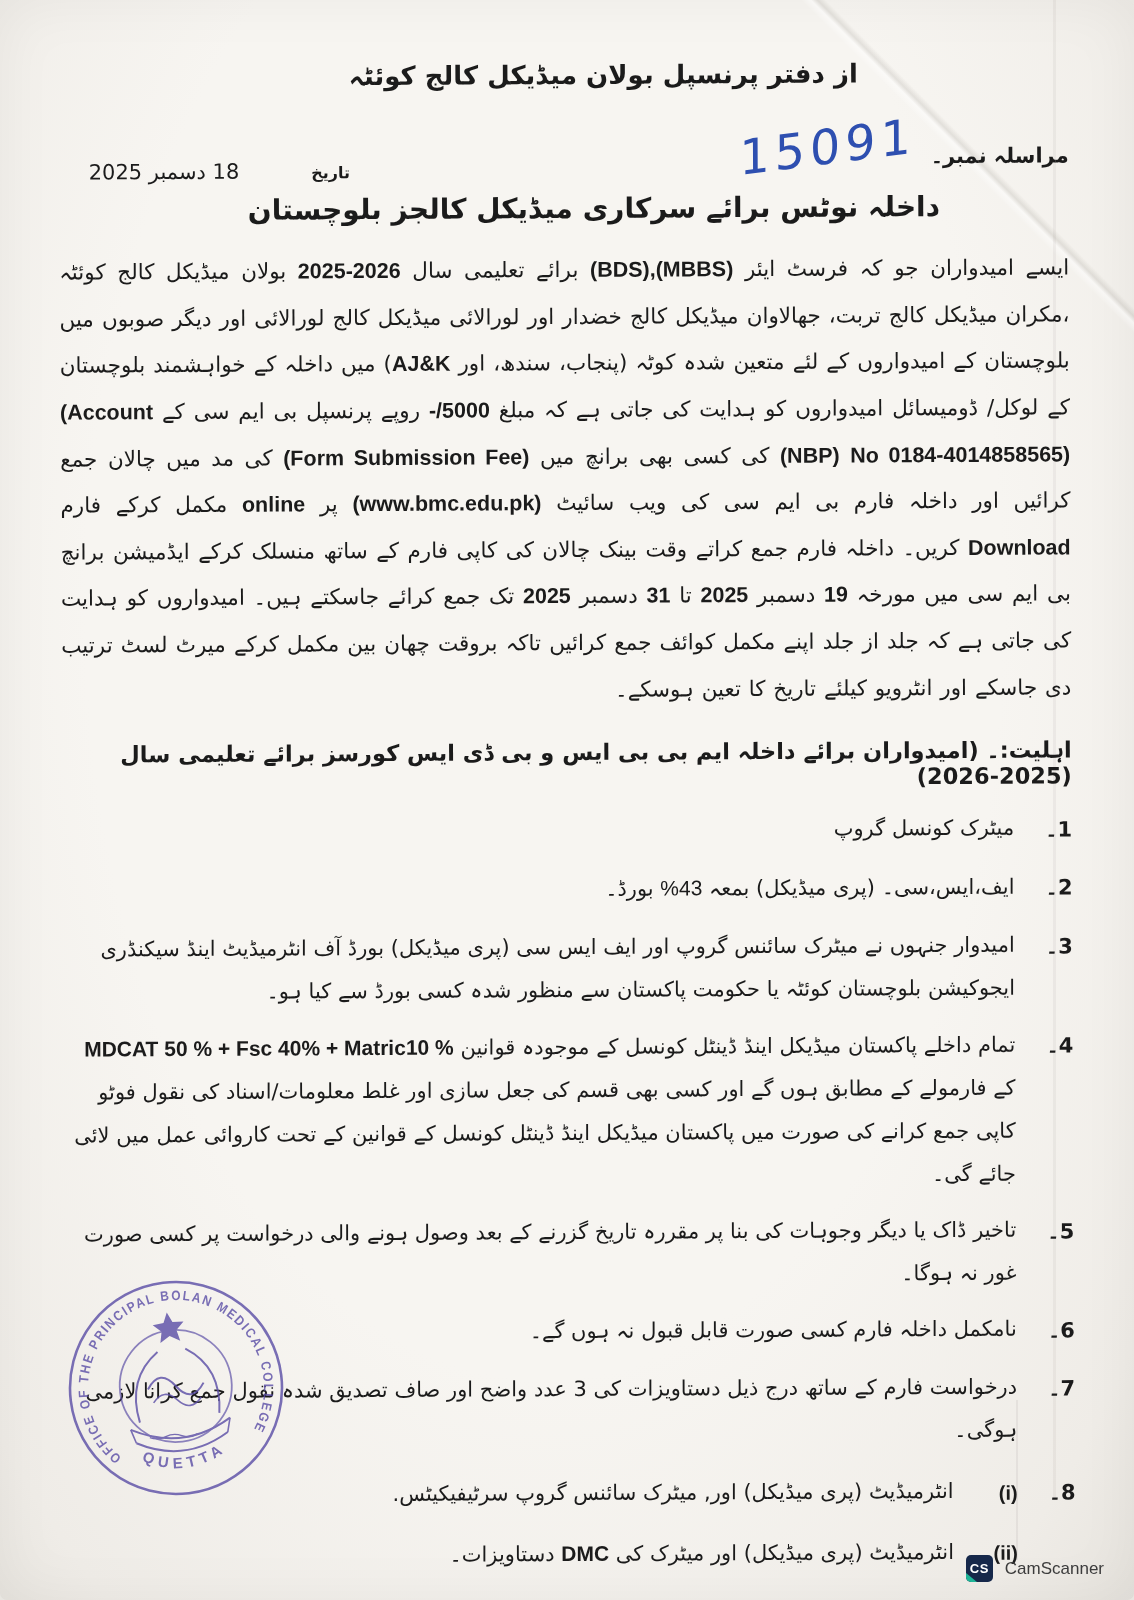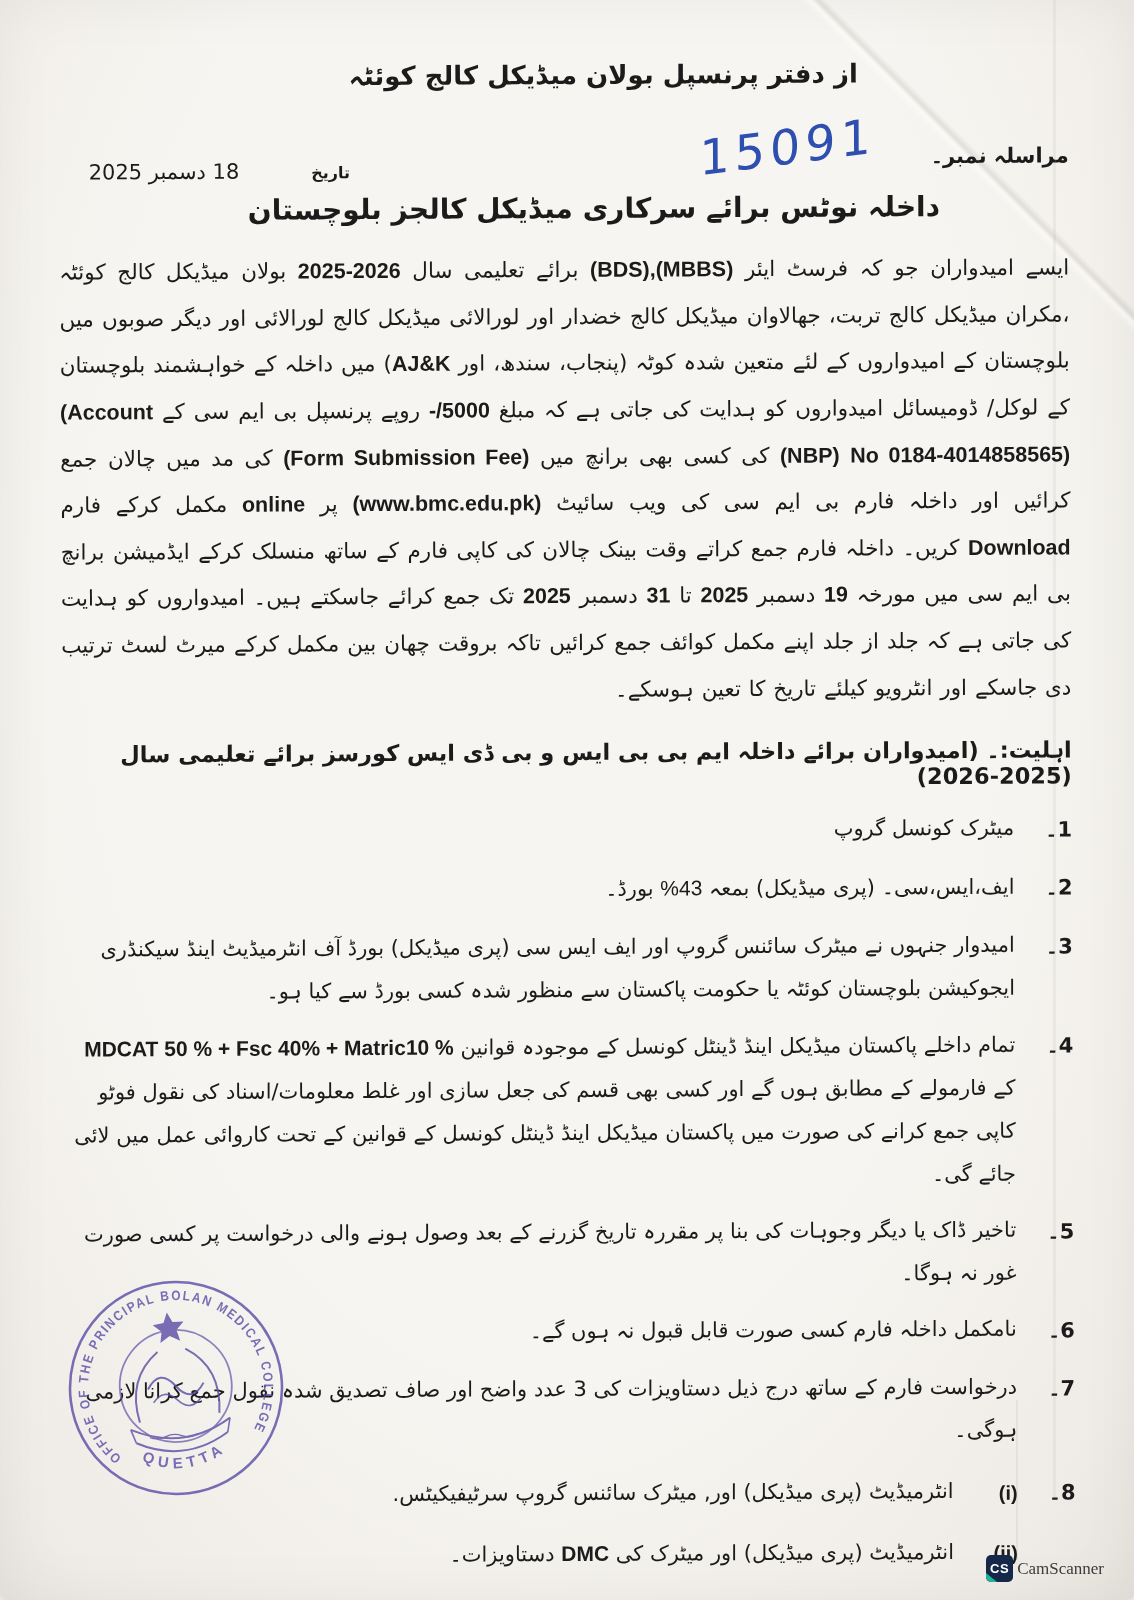--- a/index.html
+++ b/index.html
@@ -16,21 +16,21 @@
     background:linear-gradient(225deg, transparent 48.6%, rgba(120,115,105,0.16) 49.6%, rgba(255,255,255,0.5) 50.4%, transparent 51.6%);}
   .crease.vert{top:0;right:78px;width:3px;height:1500px;background:rgba(110,105,95,0.07);}
   .crease.vert2{bottom:40px;right:116px;width:2px;height:160px;background:rgba(110,105,95,0.09);}
 
   .content{position:absolute;inset:0;padding:34px 62px 0 62px;direction:rtl;transform:rotate(-0.3deg);}
 
   .office-line{text-align:center;font-size:26px;font-weight:bold;margin:26px 40px 0 120px;letter-spacing:0.5px;}
 
   .ref-row{display:flex;justify-content:space-between;align-items:flex-end;margin:26px 0 0 0;min-height:66px;}
   .ref-group{display:flex;align-items:center;gap:14px;}
-  .ref-label{font-size:21px;font-weight:bold;margin-left:40px;}
+  .ref-label{font-size:21px;font-weight:bold;}
   .ref-number{
     display:inline-block;font-size:48px;color:#2e4fb0;letter-spacing:5px;line-height:1;
     transform:rotate(-7deg) skewX(-7deg) translateY(-10px);
     font-family:"DejaVu Sans",sans-serif;direction:ltr;
   }
   .date-group{display:flex;align-items:baseline;gap:72px;padding-left:30px;}
   .date-label{font-size:16px;font-weight:bold;}
   .date-value{font-size:21px;font-weight:normal;white-space:nowrap;}
 
   .page-title{text-align:center;font-size:28px;font-weight:bold;margin:10px 0 0 60px;letter-spacing:0.5px;}
@@ -51,26 +51,26 @@
   .item .itxt{flex:1;text-align:right;}
 
   .sub-list .item{margin-bottom:15px;}
   .sub-list .itxt{padding-left:40px;}
 
   
   .stamp{position:absolute;left:56px;top:1268px;width:240px;height:240px;opacity:0.8;transform:rotate(-7deg);pointer-events:none;}
   .stamp svg{width:100%;height:100%;}
 
   
-  .scanner-mark{position:absolute;right:30px;bottom:18px;display:flex;align-items:center;gap:4px;direction:ltr;}
+  .scanner-mark{position:absolute;right:30px;bottom:18px;display:flex;align-items:center;gap:12px;direction:ltr;}
   .cs-badge{position:relative;width:27px;height:27px;border-radius:5px;background:#16284a;display:flex;align-items:center;justify-content:center;}
   .cs-badge span{color:#fff;font-weight:bold;font-size:13px;font-family:"Liberation Sans",sans-serif;letter-spacing:0.5px;}
   .cs-badge::after{content:"";position:absolute;left:0;bottom:0;width:0;height:0;
     border-style:solid;border-width:9px 0 0 11px;border-color:transparent transparent transparent #1fb597;border-radius:0 0 0 5px;}
-  .cs-label{font-size:17px;color:#3c3c3c;font-family:Liberation Serif, serif;}
+  .cs-label{font-size:17px;color:#3c3c3c;font-family:Liberation Sans, sans-serif;}
 </style>
 </head>
 <body>
 
 <div class="page">
 
   <div class="crease diag"></div>
   <div class="crease vert"></div>
   <div class="crease vert2"></div>
 

